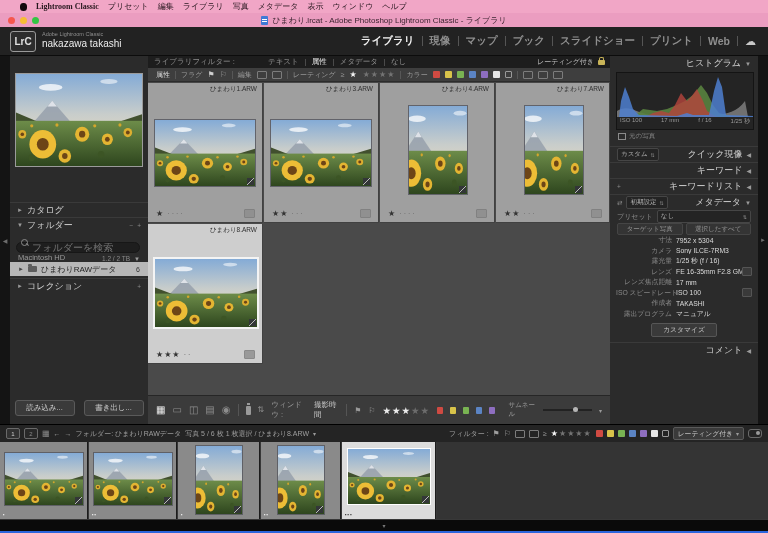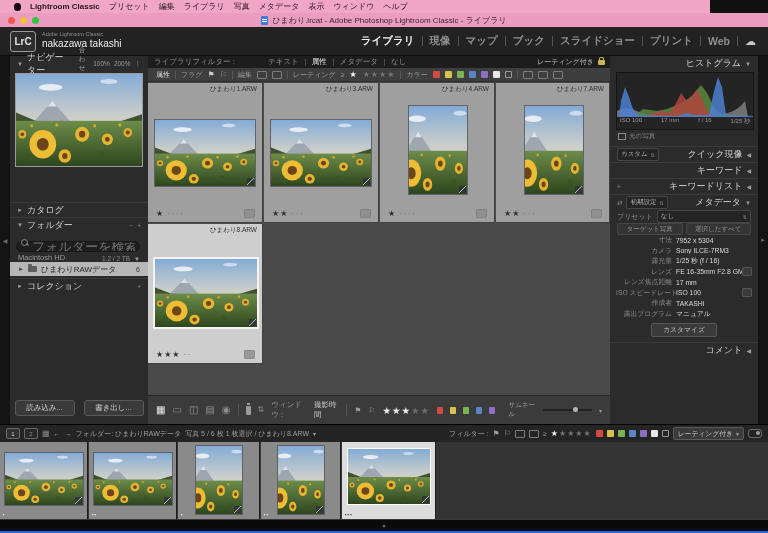--- a/index.html
+++ b/index.html
@@ -1,18 +1,18 @@
 <!DOCTYPE html>
 <html><head>
 <meta charset="utf-8">
 <style>
   html,body{margin:0;padding:0;background:#000;}
   #screen{position:relative;width:768px;height:533px;background:#101010;font-family:"Liberation Sans",sans-serif;overflow:hidden;-webkit-font-smoothing:antialiased;}
   
-  .menubar{position:absolute;left:0;top:0;width:710px;height:13px;background:#f1a6c6;display:flex;align-items:center;gap:9px;padding:0 14px;box-sizing:border-box;font-size:8px;color:#26161d;}
+  .menubar{position:absolute;left:0;top:0;width:768px;height:13px;background:#f1a6c6;display:flex;align-items:center;gap:9px;padding:0 20px;box-sizing:border-box;font-size:8px;color:#26161d;font-family:Liberation Serif, serif;}
   .menubar .app{font-weight:bold;}
   .apple{width:7px;height:8px;background:#14090e;border-radius:45% 45% 48% 48%;display:inline-block;}
   .titlebar{position:absolute;left:0;top:13px;width:768px;height:14px;background:#eb9dc0;display:flex;align-items:center;font-size:8px;color:#3c2430;}
   .tl{width:7px;height:7px;border-radius:50%;display:inline-block;margin-right:5px;}
   .tl.r{background:#f5574e;margin-left:8px;}.tl.y{background:#f6bd33;}.tl.g{background:#32c643;}
   .titlewrap{position:absolute;left:0;right:0;text-align:center;top:2px;display:flex;justify-content:center;align-items:center;gap:4px;}
   .docicon{width:7px;height:9px;background:#3f7ad6;border-radius:1px;display:inline-block;background-image:linear-gradient(#fff 0 0),linear-gradient(#fff 0 0);background-size:5px 1px,5px 1px;background-position:1px 3px,1px 5px;background-repeat:no-repeat;}
   
   .lrheader{position:absolute;left:0;top:27px;width:768px;height:29px;background:#222222;border-bottom:1px solid #0c0c0c;box-sizing:border-box;}
   .lrc{position:absolute;left:10px;top:4px;width:24px;height:19px;border:1px solid #9a9a9a;border-radius:3px;background:#2d2d2d;color:#e0e0e0;font-size:10px;font-weight:bold;display:flex;align-items:center;justify-content:center;}
@@ -34,21 +34,21 @@
   .phdr:first-child{border-top:none;}
   .tri{font-size:6px;color:#9a9a9a;}
   .grow{flex:1;}
   .mini{font-size:6.5px;color:#8a8a8a;}
   
   .navpreview{position:absolute;left:5px;top:17px;width:126px;height:92px;border:1px solid #9b9b9b;background:#333;}
   .navpreview svg{display:block;width:100%;height:100%;}
   .navzoom{display:flex;gap:4px;align-items:center;font-size:6.5px;color:#9a9a9a;}
   
   .searchrow{position:relative;margin:3px 6px;}
-  .fsearch{background:#1e1e1e;border:1px solid #171717;border-radius:7px;color:#9a9a9a;font-size:13px;height:11px;width:124px;padding:0 4px 0 15px;box-sizing:border-box;font-family:"Liberation Sans",sans-serif;}
+  .fsearch{background:#1e1e1e;border:1px solid #171717;border-radius:7px;color:#9a9a9a;font-size:10px;height:11px;width:124px;padding:0 4px 0 15px;box-sizing:border-box;font-family:"Liberation Sans",sans-serif;}
   .mag{position:absolute;left:5px;top:2px;width:5px;height:5px;border:1px solid #8a8a8a;border-radius:50%;}
   .mag:after{content:"";position:absolute;left:4px;top:4px;width:3px;height:1px;background:#8a8a8a;transform:rotate(45deg);}
   .volrow{display:flex;align-items:flex-end;gap:4px;padding:0 8px;height:12px;font-size:7.5px;color:#9a9a9a;}
   .folderrow{display:flex;align-items:center;gap:4px;padding:0 8px;height:14px;font-size:8px;color:#1e1e1e;background:#b7b7b7;}
   .fldicon{width:9px;height:6px;background:#5e5e5e;border-radius:1px;position:relative;display:inline-block;}
   .fldicon:before{content:"";position:absolute;left:0;top:-2px;width:4px;height:2px;background:#5e5e5e;border-radius:1px 1px 0 0;}
   .btnrow{position:absolute;left:0;bottom:8px;width:100%;display:flex;justify-content:space-around;}
   .pbtn{width:58px;height:14px;background:#3a3a3a;border:1px solid #5a5a5a;border-radius:3px;color:#cfcfcf;font-size:7.5px;display:flex;align-items:center;justify-content:center;}
   
   .center{position:absolute;left:148px;top:56px;width:462px;height:368px;background:#484848;}
@@ -233,31 +233,20 @@
   </div>
 
   <div class="edgeL">
       <span>◀</span>
     </div>
   <div class="edgeR">
       <span>►</span>
     </div>
 
   <div class="panelL">
-    <div class="phdr">
-      <span class="tri">▼</span>
-      <span>ナビゲーター</span>
-      <span class="grow"></span>
-      <span class="navzoom">
-        <span>合わせる</span>
-        <span>100%</span>
-        <span>200%</span>
-        <span>⋮</span>
-      </span>
-    </div>
     <div class="navpreview">
       <svg viewBox="0 0 160 110" preserveAspectRatio="none">
           <use href="#scene"></use>
         </svg>
     </div>
     <div class="phdr" style="position:absolute;top:146px;width:100%;">
       <span class="tri">►</span>
       <span>カタログ</span>
     </div>
     <div class="phdr" style="position:absolute;top:161px;width:100%;">

